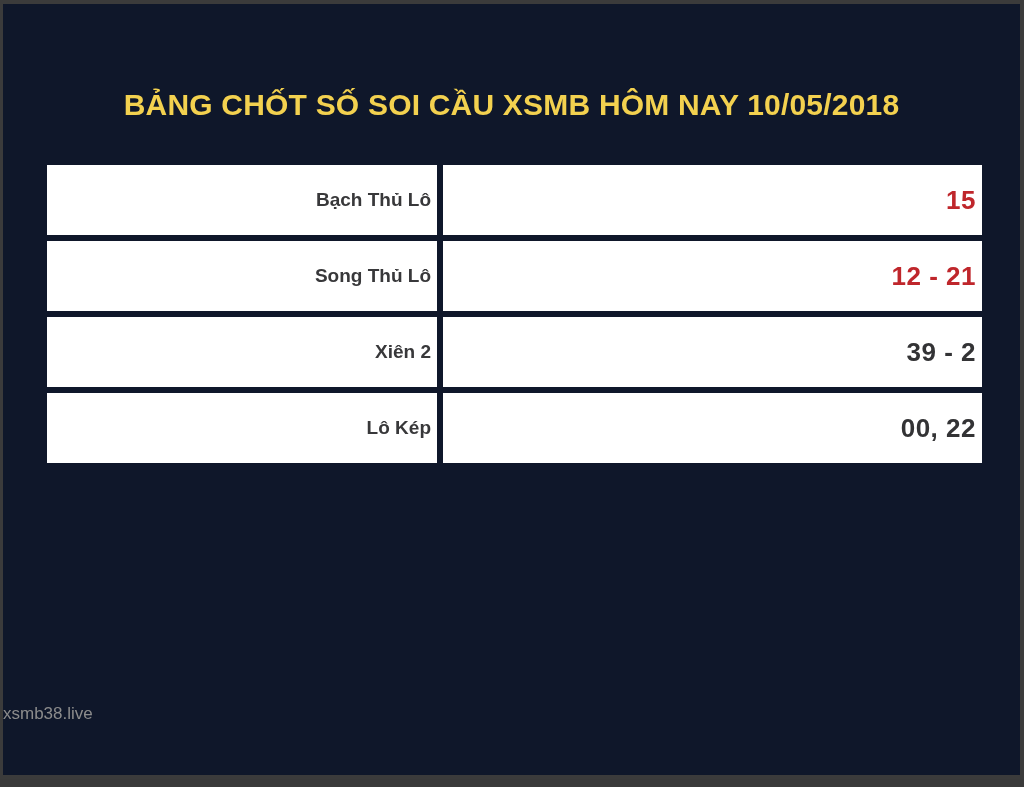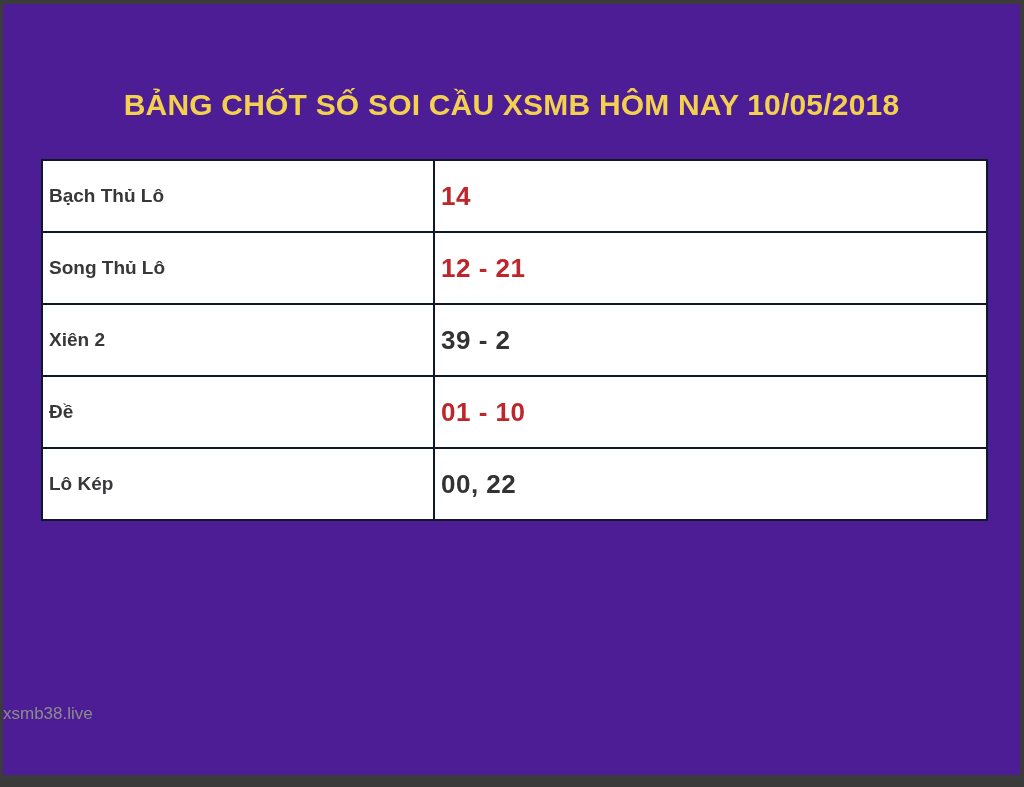--- a/index.html
+++ b/index.html
@@ -17,21 +17,21 @@
 
   #page {
     position: relative;
     box-sizing: border-box;
     width: 1024px;
     height: 779px;
     border-top: 4px solid #3b3b3b;
     border-left: 3px solid #3b3b3b;
     border-right: 4px solid #3b3b3b;
     border-bottom: 4px solid #3b3b3b;
-    background: #4c1d95;
+    background: #0f172a;
     display: flex;
     flex-direction: column;
     align-items: center;
   }
 
   
   #title {
     margin: 0;
     padding: 0;
     position: absolute;
@@ -50,25 +50,25 @@
   #result-table {
     position: absolute;
     top: 155px;
     left: 38px;
     width: 947px;
     border-collapse: collapse;
     background: #ffffff;
     table-layout: fixed;
   }
   #result-table td {
-    border: 2px solid #0f172a;
+    border: 6px solid #0f172a;
     height: 70px;
     vertical-align: middle;
     padding: 0 6px;
-    text-align: left;
+    text-align: right;
   }
   .col-label {
     width: 378px;
   }
   .label-text {
     font-size: 19px;
     font-weight: 700;
     color: #38383a;
   }
   .value-text {
@@ -98,33 +98,29 @@
 
 <div id="page">
 
   <h1 id="title">BẢNG CHỐT SỐ SOI CẦU XSMB HÔM NAY 10/05/2018</h1>
 
   <table id="result-table">
     <tbody id="table-body">
 
     <tr>
           <td class="col-label"><span class="label-text">Bạch Thủ Lô</span></td>
-          <td class="col-value"><span class="value-text accent">14</span></td>
+          <td class="col-value"><span class="value-text accent">15</span></td>
         </tr>
         <tr>
           <td class="col-label"><span class="label-text">Song Thủ Lô</span></td>
           <td class="col-value"><span class="value-text accent">12 - 21</span></td>
         </tr>
         <tr>
           <td class="col-label"><span class="label-text">Xiên 2</span></td>
           <td class="col-value"><span class="value-text">39 - 2</span></td>
-        </tr>
-        <tr>
-          <td class="col-label"><span class="label-text">Đề</span></td>
-          <td class="col-value"><span class="value-text accent">01 - 10</span></td>
         </tr>
         <tr>
           <td class="col-label"><span class="label-text">Lô Kép</span></td>
           <td class="col-value"><span class="value-text">00, 22</span></td>
         </tr>
       </tbody>
   </table>
 
   <div id="footer">xsmb38.live</div>
 

